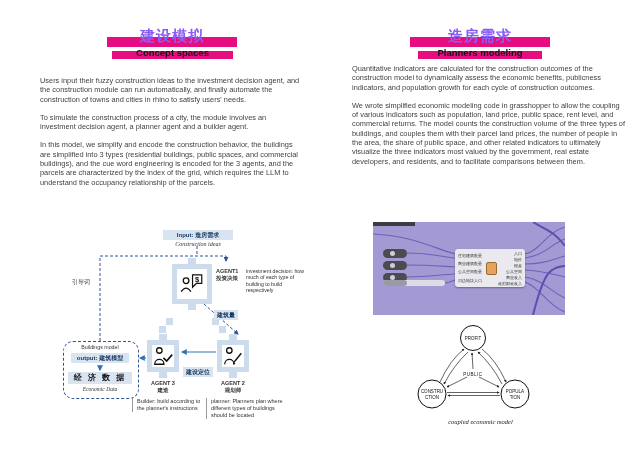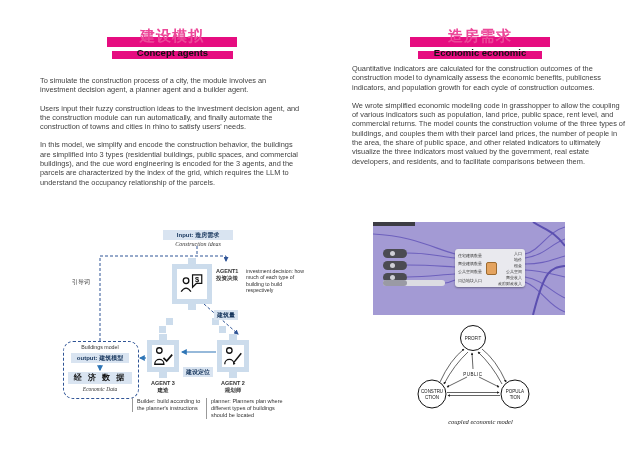--- a/index.html
+++ b/index.html
@@ -1,21 +1,21 @@
 <!DOCTYPE html>
 <html><head>
 <meta charset="utf-8">
 <style>
   html,body{margin:0;padding:0;background:#888;}
   #page{position:relative;width:636px;height:449px;background:#ffffff;overflow:hidden;
         font-family:"Liberation Sans",sans-serif;color:#3f3f3f;}
   .abs{position:absolute;}
   
   .hl-bar{position:absolute;background:#e60d80;}
-  .title-zh{position:absolute;z-index:2;font-size:15px;font-weight:bold;color:#ec4899;text-align:center;letter-spacing:1px;}
+  .title-zh{position:absolute;z-index:2;font-size:15px;font-weight:bold;color:#8b5cf6;text-align:center;letter-spacing:1px;}
   .title-en{position:absolute;z-index:2;font-size:9.5px;font-weight:bold;color:#111;text-align:center;}
   
   .textcol p{margin:0 0 9px 0;font-size:7.4px;line-height:9.3px;color:#3f3f3f;}
   
   .bluetag{position:absolute;background:#d9e4f1;color:#17365d;font-size:6px;font-weight:bold;
            text-align:center;line-height:10px;height:10px;white-space:nowrap;}
   .pframe{position:absolute;background:#fff;border:5px solid #ccdcec;box-sizing:border-box;
           display:flex;align-items:center;justify-content:center;}
   .pframe::before{content:"";position:absolute;width:8px;height:6px;background:#ccdcec;top:-11px;left:50%;margin-left:-4px;}
   .pframe::after{content:"";position:absolute;width:8px;height:6px;background:#ccdcec;bottom:-11px;left:50%;margin-left:-4px;}
@@ -41,30 +41,30 @@
   .tri-caption{position:absolute;font-family:"Liberation Serif",serif;font-style:italic;font-size:6.5px;color:#222;text-align:center;}
 </style>
 </head>
 <body>
 
 <div id="page">
 
   <div class="hl-bar" style="left:107px;top:37px;width:130px;height:10px"></div>
   <div class="title-zh" style="left:107px;top:27px;width:130px">建设模拟</div>
   <div class="hl-bar" style="left:112px;top:51px;width:121px;height:8px"></div>
-  <div class="title-en" style="left:112px;top:47px;width:121px">Concept agents</div>
+  <div class="title-en" style="left:112px;top:47px;width:121px">Concept spaces</div>
 
   <div class="hl-bar" style="left:410px;top:37px;width:140px;height:10px"></div>
   <div class="title-zh" style="left:410px;top:27px;width:140px">造房需求</div>
   <div class="hl-bar" style="left:418px;top:51px;width:124px;height:8px"></div>
-  <div class="title-en" style="left:418px;top:47px;width:124px">Economic economic</div>
+  <div class="title-en" style="left:418px;top:47px;width:124px">Planners modeling</div>
 
   <div class="abs textcol" style="left:40px;top:76px;width:262px">
+    <p>Users input their fuzzy construction ideas to the investment decision agent, and the construction module can run automatically, and finally automate the construction of towns and cities in rhino to satisfy users' needs.</p>
     <p>To simulate the construction process of a city, the module involves an investment decision agent, a planner agent and a builder agent.</p>
-    <p>Users input their fuzzy construction ideas to the investment decision agent, and the construction module can run automatically, and finally automate the construction of towns and cities in rhino to satisfy users' needs.</p>
     <p>In this model, we simplify and encode the construction behavior, the buildings are simplified into 3 types (residential buildings, public spaces, and commercial buildings), and the cue word engineering is encoded for the 3 agents, and the parcels are characterized by the index of the grid, which requires the LLM to understand the occupancy relationship of the parcels.</p>
   </div>
 
   <div class="abs textcol" style="left:352px;top:64px;width:274px">
     <p>Quantitative indicators are calculated for the construction outcomes of the construction model to dynamically assess the economic benefits, publicness indicators, and population growth for each cycle of construction outcomes.</p>
     <p>We wrote simplified economic modeling code in grasshopper to allow the coupling of various indicators such as population, land price, public space, rent level, and commercial returns. The model counts the construction volume of the three types of buildings, and couples them with their parcel land prices, the number of people in the area, the share of public space, and other related indicators to ultimately visualize the three indicators most valued by the government, real estate developers, and residents, and to facilitate comparisons between them.</p>
   </div>
 
   <svg class="abs" style="left:30px;top:225px" width="280" height="220">
     <defs>

